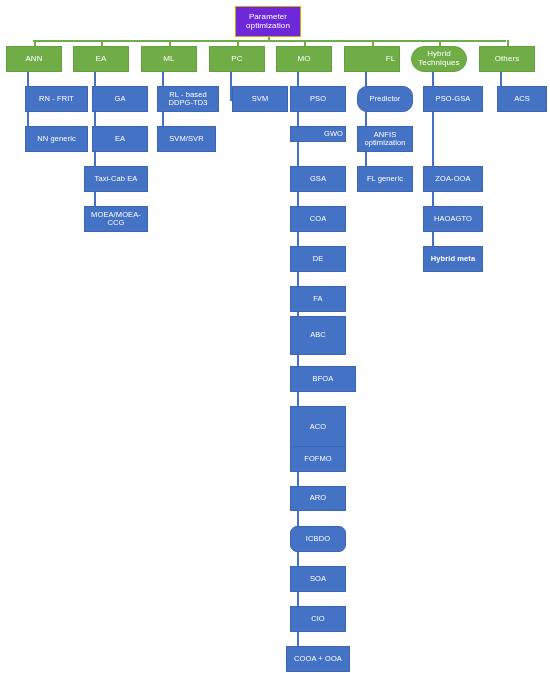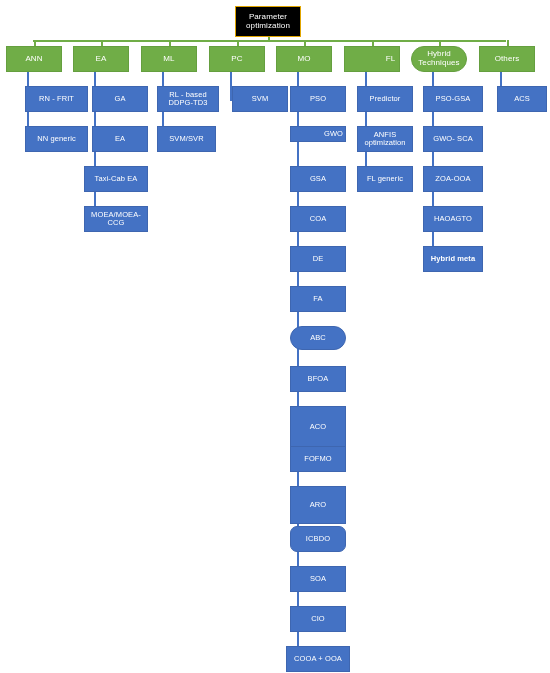--- a/index.html
+++ b/index.html
@@ -24,21 +24,21 @@
     align-items: center;
     justify-content: center;
     text-align: center;
     color: #ffffff;
     line-height: 1.12;
     letter-spacing: 0.1px;
     padding: 1px 2px;
     overflow: hidden;
   }
   .node-root {
-    background: #000000;
+    background: #6d28d9;
     border: 1px solid #e0a500;
     font-size: 8px;
   }
   .node-cat {
     background: #70ad47;
     border: 1px solid #659f3f;
     font-size: 8px;
   }
   .node-leaf {
     background: #4472c4;
@@ -146,37 +146,37 @@
     </div>
     <div class="conn-blue" style="left: 297px; top: 259px; height: 1.5px;"></div>
     <div class="node node-leaf" style="left: 290px; top: 246px; width: 56px; height: 26px;">
       <span class="node-label">DE</span>
     </div>
     <div class="conn-blue" style="left: 297px; top: 299px; height: 1.5px;"></div>
     <div class="node node-leaf" style="left: 290px; top: 286px; width: 56px; height: 26px;">
       <span class="node-label">FA</span>
     </div>
     <div class="conn-blue" style="left: 297px; top: 339px; height: 1.5px;"></div>
-    <div class="node node-leaf" style="left: 290px; top: 326px; width: 56px; height: 24px; border-radius: 13px;">
+    <div class="node node-leaf" style="left: 290px; top: 316px; width: 56px; height: 39px;">
       <span class="node-label">ABC</span>
     </div>
     <div class="conn-blue" style="left: 297px; top: 379px; height: 1.5px;"></div>
-    <div class="node node-leaf" style="left: 290px; top: 366px; width: 56px; height: 26px;">
+    <div class="node node-leaf" style="left: 290px; top: 366px; width: 66px; height: 26px;">
       <span class="node-label">BFOA</span>
     </div>
     <div class="conn-blue" style="left: 297px; top: 419px; height: 1.5px;"></div>
     <div class="node node-leaf" style="left: 290px; top: 406px; width: 56px; height: 42px;">
       <span class="node-label">ACO</span>
     </div>
     <div class="conn-blue" style="left: 297px; top: 459px; height: 1.5px;"></div>
     <div class="node node-leaf" style="left: 290px; top: 446px; width: 56px; height: 26px;">
       <span class="node-label">FOFMO</span>
     </div>
     <div class="conn-blue" style="left: 297px; top: 499px; height: 1.5px;"></div>
-    <div class="node node-leaf" style="left: 290px; top: 486px; width: 56px; height: 38px;">
+    <div class="node node-leaf" style="left: 290px; top: 486px; width: 56px; height: 25px;">
       <span class="node-label">ARO</span>
     </div>
     <div class="conn-blue" style="left: 297px; top: 539px; height: 1.5px;"></div>
     <div class="node node-leaf" style="left: 290px; top: 526px; width: 56px; height: 26px; border-radius: 7px;">
       <span class="node-label">ICBDO</span>
     </div>
     <div class="conn-blue" style="left: 297px; top: 579px; height: 1.5px;"></div>
     <div class="node node-leaf" style="left: 290px; top: 566px; width: 56px; height: 26px;">
       <span class="node-label">SOA</span>
     </div>
@@ -187,44 +187,41 @@
     <div class="conn-blue" style="left: 297px; top: 659px; height: 1.5px;"></div>
     <div class="node node-leaf" style="left: 286px; top: 646px; width: 64px; height: 26px;">
       <span class="node-label">COOA + OOA</span>
     </div>
     <div class="conn" style="left: 372px; top: 40px; width: 1.5px; height: 6px;"></div>
     <div class="node node-cat" style="left: 344px; top: 46px; width: 56px; height: 26px; padding-left: 39px;">
       <span class="node-label">FL</span>
     </div>
     <div class="conn-blue" style="left: 365px; top: 72px; width: 1.5px; height: 107px;"></div>
     <div class="conn-blue" style="left: 365px; top: 99px; height: 1.5px;"></div>
-    <div class="node node-leaf" style="left: 357px; top: 86px; width: 56px; height: 26px;">
+    <div class="node node-leaf" style="left: 357px; top: 86px; width: 56px; height: 26px; border-radius: 10px;">
       <span class="node-label">Predictor</span>
     </div>
     <div class="conn-blue" style="left: 365px; top: 139px; height: 1.5px;"></div>
     <div class="node node-leaf" style="left: 357px; top: 126px; width: 56px; height: 26px;">
       <span class="node-label">ANFIS optimization</span>
     </div>
     <div class="conn-blue" style="left: 365px; top: 179px; height: 1.5px;"></div>
     <div class="node node-leaf" style="left: 357px; top: 166px; width: 56px; height: 26px;">
       <span class="node-label">FL generic</span>
     </div>
     <div class="conn" style="left: 439px; top: 40px; width: 1.5px; height: 6px;"></div>
     <div class="node node-cat" style="left: 411px; top: 46px; width: 56px; height: 26px; border-radius: 13px;">
       <span class="node-label">Hybrid Techniques</span>
     </div>
     <div class="conn-blue" style="left: 432px; top: 72px; width: 1.5px; height: 187px;"></div>
     <div class="conn-blue" style="left: 432px; top: 99px; height: 1.5px;"></div>
     <div class="node node-leaf" style="left: 423px; top: 86px; width: 60px; height: 26px;">
       <span class="node-label">PSO-GSA</span>
     </div>
     <div class="conn-blue" style="left: 432px; top: 139px; height: 1.5px;"></div>
-    <div class="node node-leaf" style="left: 423px; top: 126px; width: 60px; height: 26px;">
-      <span class="node-label">GWO- SCA</span>
-    </div>
     <div class="conn-blue" style="left: 432px; top: 179px; height: 1.5px;"></div>
     <div class="node node-leaf" style="left: 423px; top: 166px; width: 60px; height: 26px;">
       <span class="node-label">ZOA-OOA</span>
     </div>
     <div class="conn-blue" style="left: 432px; top: 219px; height: 1.5px;"></div>
     <div class="node node-leaf" style="left: 423px; top: 206px; width: 60px; height: 26px;">
       <span class="node-label">HAOAGTO</span>
     </div>
     <div class="conn-blue" style="left: 432px; top: 259px; height: 1.5px;"></div>
     <div class="node node-leaf" style="left: 423px; top: 246px; width: 60px; height: 26px; font-weight: bold;">

